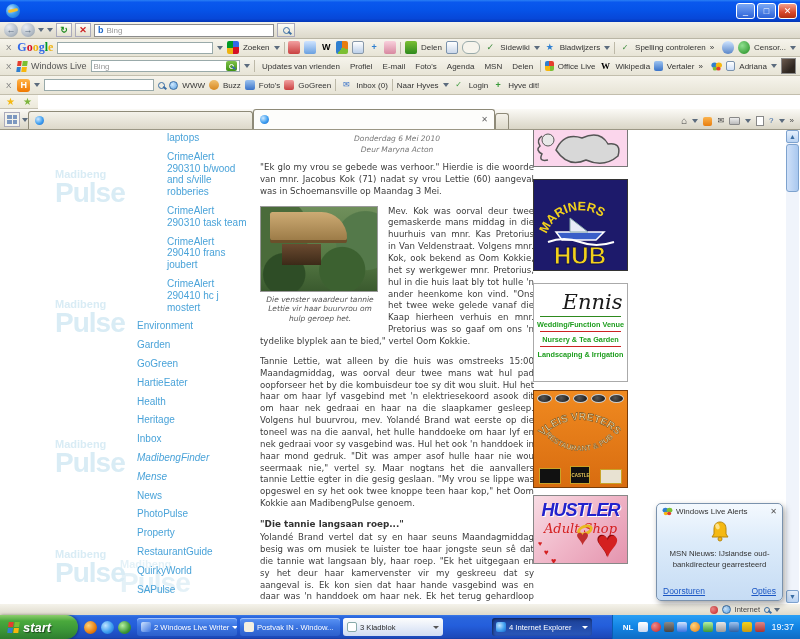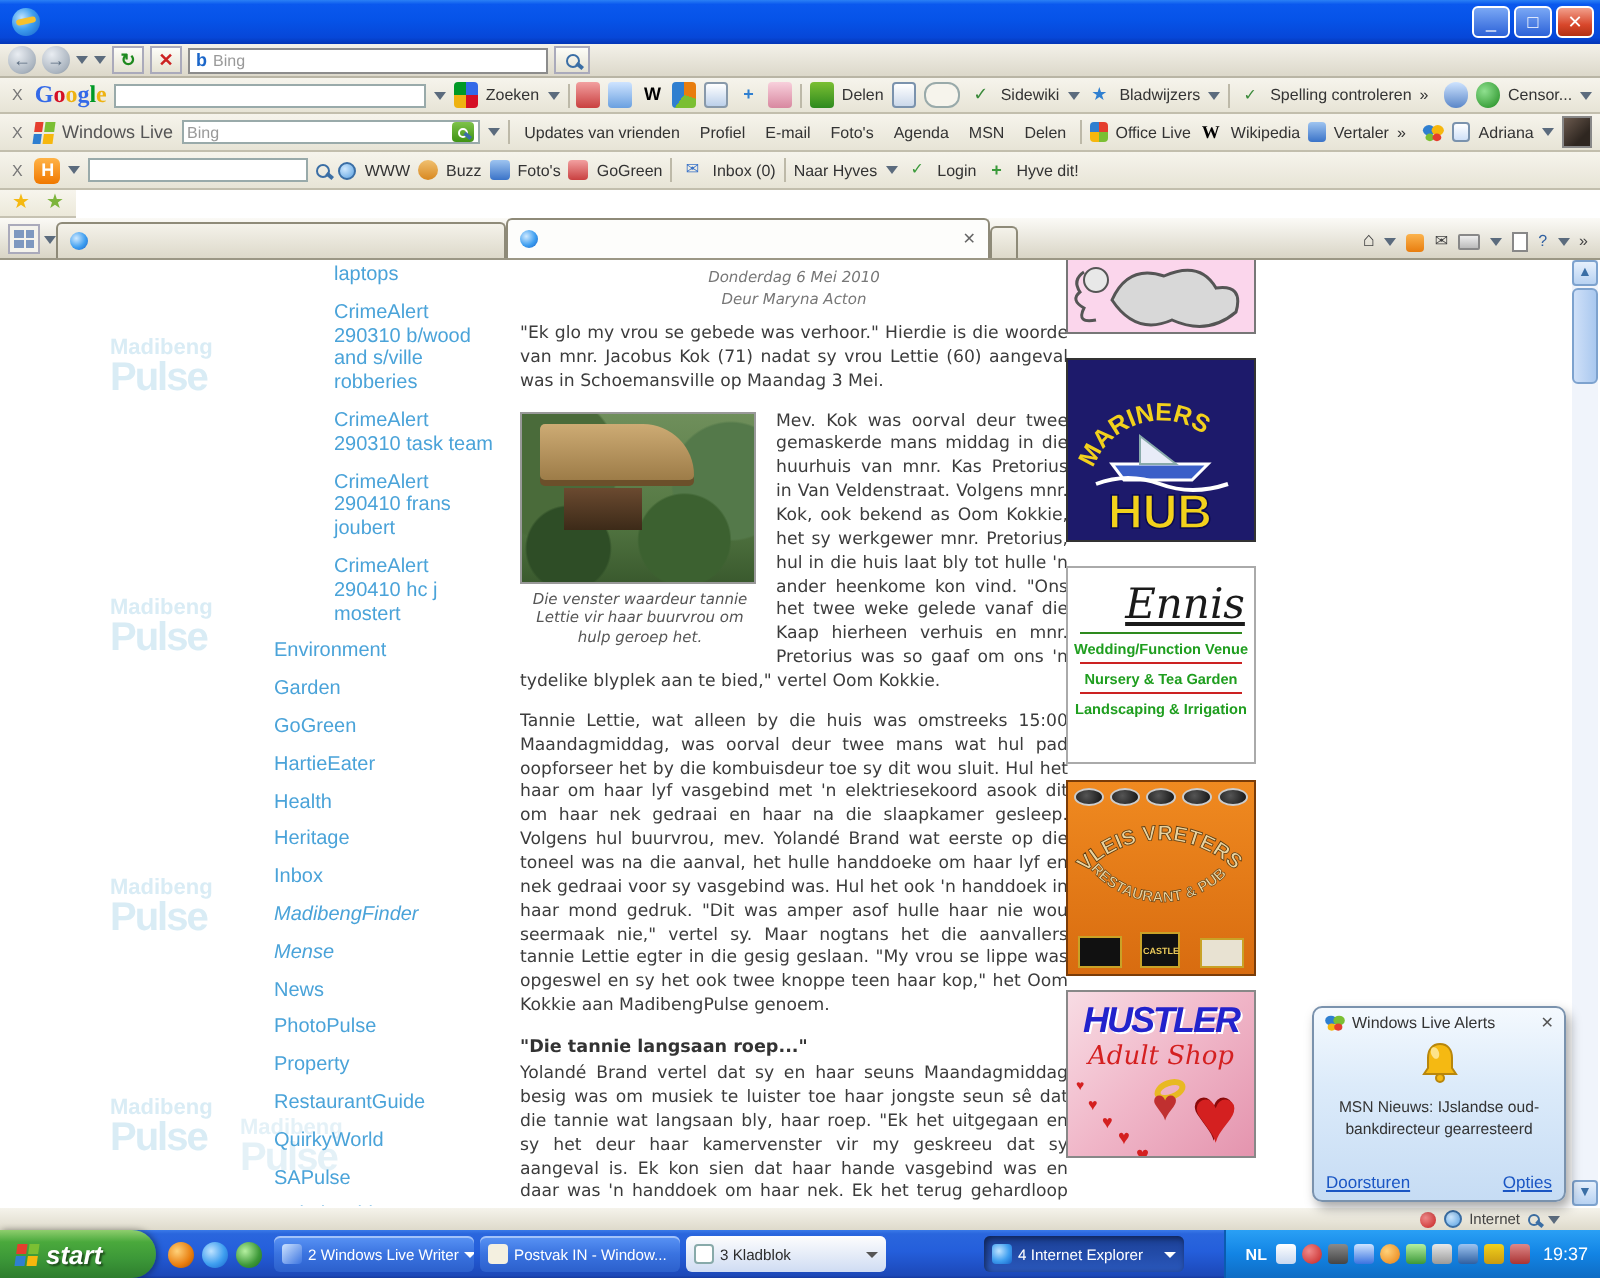--- a/index.html
+++ b/index.html
@@ -103,21 +103,21 @@
   .tabbar-icons { margin-left:auto; display:flex; align-items:center; gap:5px; padding:0 4px 3px 0; }
   .tbi { font-size:10px; color:#444; line-height:1; }
   .feed-sq { width:9px; height:9px; background:linear-gradient(#fbb34d,#e87d0e); border-radius:2px; }
   .print-sq { width:11px; height:8px; background:linear-gradient(#eee,#bbb); border:1px solid #888; border-radius:1px; }
   .page-sq { width:8px; height:10px; background:#fff; border:1px solid #888; }
 
   
   .content { left:0; top:130px; width:800px; height:473px; background:#fff; overflow:hidden; }
   .wm { position:absolute; color:#d9ecf5; font-weight:bold; line-height:0.9; pointer-events:none; }
   .wm .wm1 { font-size:11px; display:block; }
-  .wm .wm2 { font-size:20px; display:block; letter-spacing:-1px; }
+  .wm .wm2 { font-size:28px; display:block; letter-spacing:-1px; }
 
   .side-nav { position:absolute; left:137px; top:2px; width:112px; }
   .side-link { display:block; font-size:10px; line-height:1.18; color:#4aa3d9; text-decoration:none;
     margin-bottom:7px; }
   .side-link.sub { margin-left:30px; }
   .side-link.italic { font-style:italic; }
 
   .article { position:absolute; left:260px; top:2px; width:274px; height:470px; overflow:hidden;
     font-family:"DejaVu Sans", sans-serif; }
   .art-title { font-size:10.5px; font-weight:bold; color:#1f3a68; text-align:center; line-height:1.3; }
@@ -142,34 +142,34 @@
   
   .ads { position:absolute; left:533px; top:0; width:96px; }
   .ad { width:95px; position:relative; overflow:hidden; margin-bottom:12px; }
   .ad-cartoon { height:37px; background:#fbd6ec; border:1px solid #777; border-top:none; }
   .ad-mariners { height:92px; background:#1d1a6b; border:1px solid #333; }
   .ad-ennis { height:99px; background:#fff; border:1px solid #aaa; margin-bottom:8px; text-align:center; }
   .ennis-tree { position:absolute; left:6px; top:8px; width:20px; height:26px; }
   .ennis-tree .crown { width:18px; height:18px; background:radial-gradient(circle at 40% 35%, #5cb53c, #2e8a1e); border-radius:50% 45% 55% 50%; }
   .ennis-tree .trunk { width:3px; height:9px; background:#2e8a1e; margin:0 auto; }
   .ennis-name { font-family:"DejaVu Serif", serif; font-style:italic; font-size:21px; color:#1a1a1a;
-    margin:6px 0 2px 24px;text-decoration:underline; }
+    margin:6px 0 2px 24px; }
   .ennis-line { font-size:7.3px; color:#1f9e1f; font-weight:bold; padding:2.5px 0; }
   .ennis-hr { height:1px; background:#cc2222; margin:0 6px; }
   .ennis-hr.green { background:#2e8a1e; }
   .ad-vleis { height:98px; margin-bottom:7px; background:linear-gradient(180deg,#f08a20,#d86c10); border:1px solid #7a3c08; }
   .vleis-badges { display:flex; justify-content:space-around; padding:3px 2px 0 2px; }
   .vleis-badges i { width:15px; height:9px; border-radius:50%;
     background:radial-gradient(circle at 40% 40%, #555, #111); border:1px solid #ccc; }
   .vleis-labels { position:absolute; bottom:3px; left:0; width:100%; display:flex; justify-content:space-around; align-items:flex-end; }
   .beer1 { width:22px; height:16px; background:#111; border:1px solid #c9a227; }
   .beer2 { width:20px; height:18px; background:#111; border:1px solid #c9a227; color:#e8c85a;
     font-size:4.5px; font-weight:bold; display:flex; align-items:center; justify-content:center; }
   .beer3 { width:22px; height:15px; background:#e8e2d2; border:1px solid #c9a227; }
-  .ad-hustler { height:84px; margin-bottom:0; background:linear-gradient(135deg,#f8dce4 0%,#f0b6c8 50%,#e494ae 100%); border:1px solid #888; }
+  .ad-hustler { height:69px; margin-bottom:0; background:linear-gradient(135deg,#f8dce4 0%,#f0b6c8 50%,#e494ae 100%); border:1px solid #888; }
   .hustler-title { font-size:18px; font-weight:bold; font-style:italic; color:#2222cc; text-align:center;
     letter-spacing:-1px; margin-top:4px; text-shadow:1px 1px 0 #fff; }
   .hustler-sub { font-family:"DejaVu Serif", serif; font-style:italic; font-size:13px; color:#d42020; text-align:center; }
   .heart-big { position:absolute; right:8px; bottom:0px; font-size:38px; color:#d42020; line-height:1;
     text-shadow:-1px -1px 0 #8a0a0a; }
   .heart-med { position:absolute; right:38px; bottom:14px; font-size:22px; color:#c03030; line-height:1; }
   .ring { position:absolute; right:34px; bottom:28px; width:16px; height:10px; border:3px solid #e8b923;
     border-radius:50%; transform:rotate(-20deg); }
   .mini-hearts i { position:absolute; color:#d42020; font-style:normal; }
 

